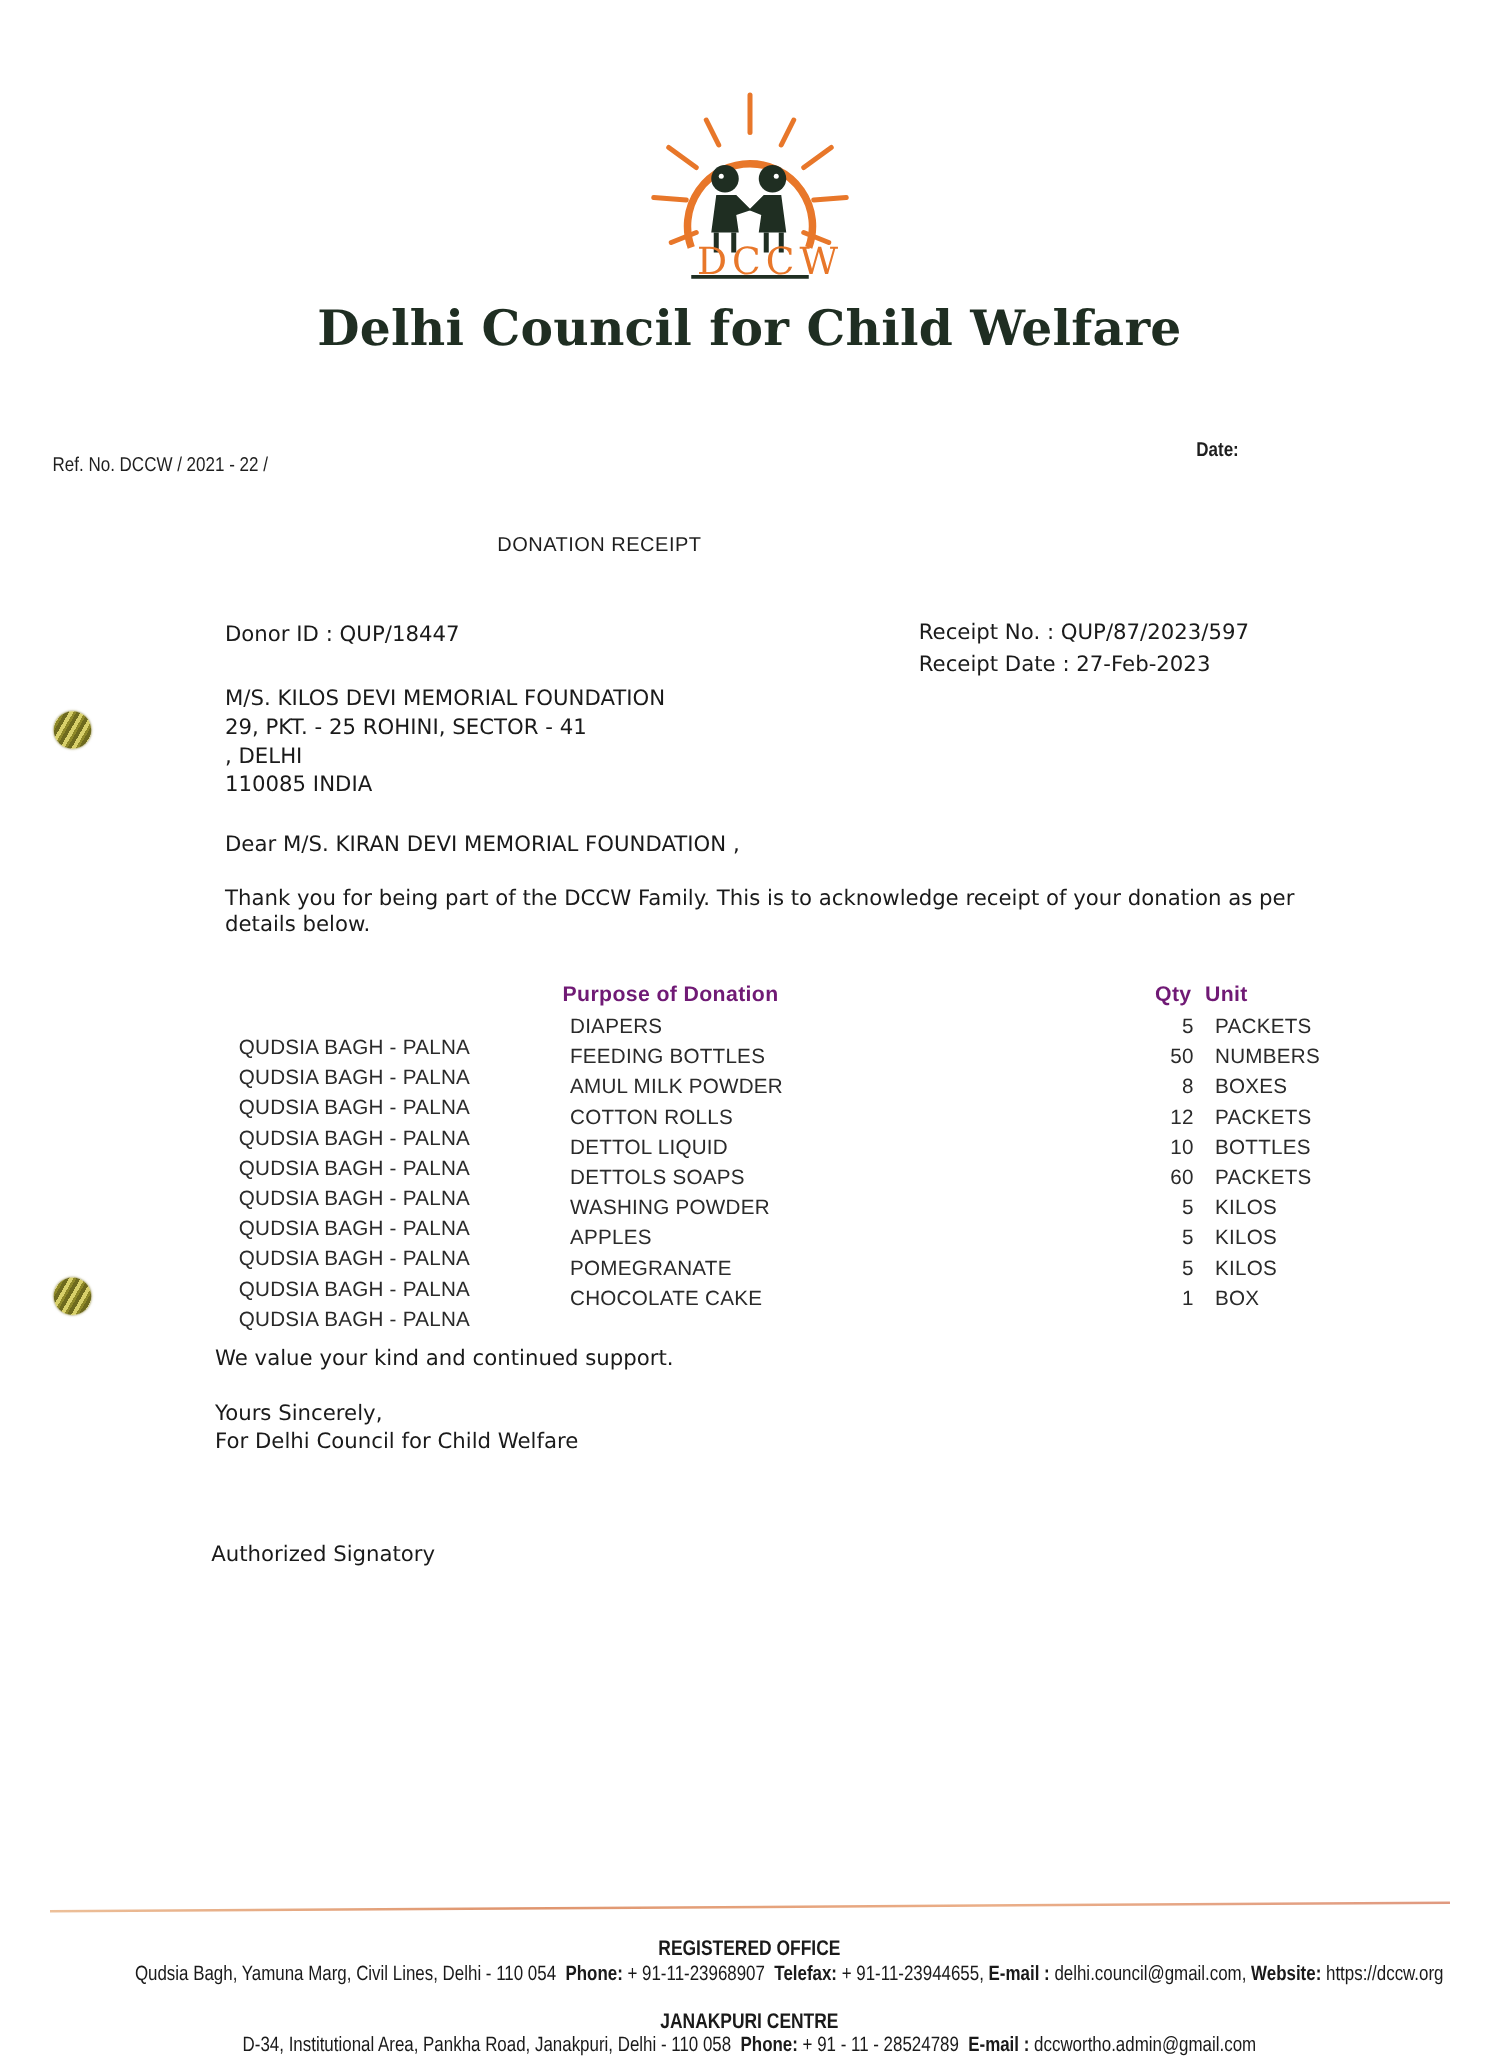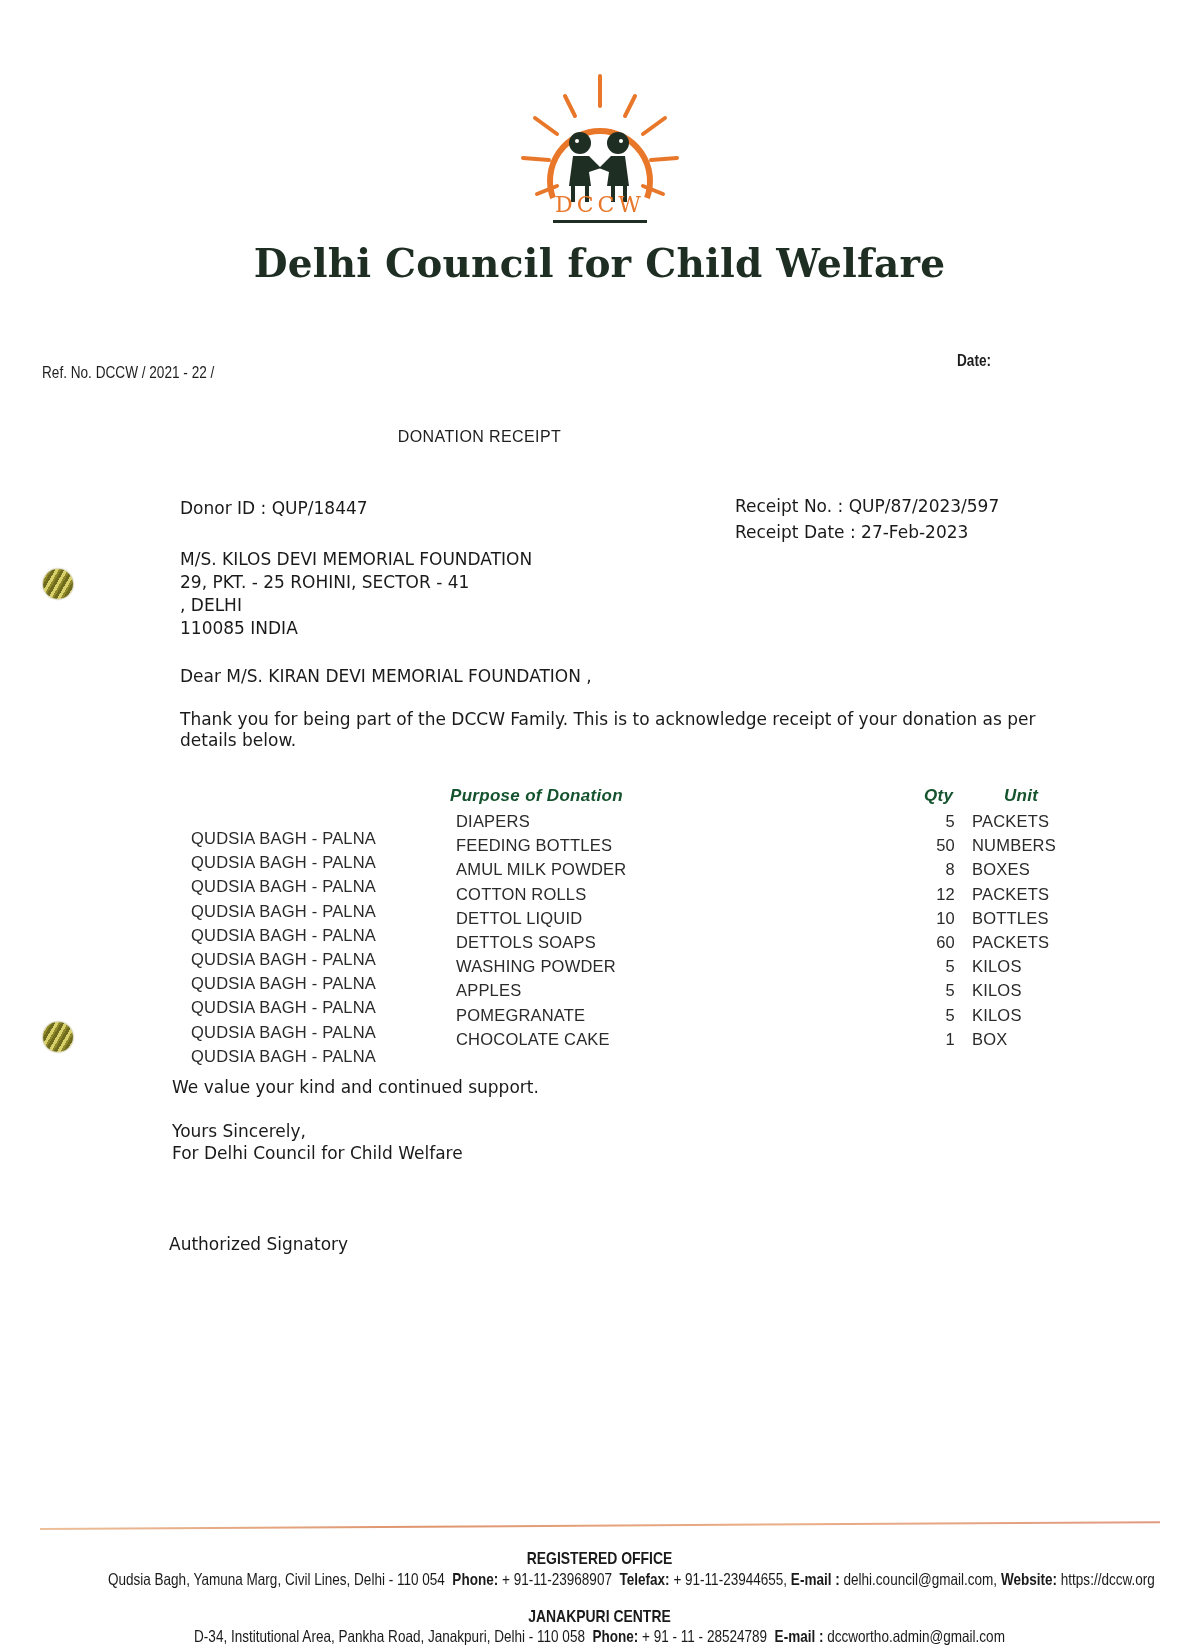--- a/index.html
+++ b/index.html
@@ -15,24 +15,24 @@
     #receipt-heading { left: 0; width: 959px; text-align: center; top: 428px; font-size: 16px; letter-spacing: 0.4px; }
 
     .body-text { font-family: "DejaVu Sans", sans-serif; font-size: 17px; color: #1a1a1a; }
     #donor-id { left: 180px; top: 498px; }
     #receipt-no { left: 735px; top: 496px; }
     #receipt-date { left: 735px; top: 522px; }
     #address { left: 180px; top: 548px; line-height: 23px; }
     #salutation { left: 180px; top: 666px; }
     #thanks { left: 180px; top: 709px; width: 900px; line-height: 21px; }
 
-    .tbl-head { font-family: "Liberation Sans", sans-serif; font-size: 17px; font-weight: bold; color: #14532d; letter-spacing: 0.3px; font-style: italic; }
+    .tbl-head { font-family: "Liberation Sans", sans-serif; font-size: 17px; font-weight: bold; color: #701a75; letter-spacing: 0.3px; }
     #th-purpose { left: 450px; top: 786px; }
     #th-qty { left: 924px; top: 786px; }
-    #th-unit { left: 964px; top: 786px; margin-left: 40px; }
+    #th-unit { left: 964px; top: 786px; }
 
     #items { left: 0; top: 812px; width: 1199px; }
     .row { position: relative; height: 24.2px; font-family: "Liberation Sans", sans-serif; font-size: 16.5px; color: #2a2a2a; letter-spacing: 0.2px; }
     .row .loc { position: absolute; left: 191px; margin-top: 17px; }
     .row .purpose { position: absolute; left: 456px; }
     .row .qty { position: absolute; left: 900px; width: 55px; text-align: right; }
     .row .unit { position: absolute; left: 972px; }
 
     #closing { left: 172px; top: 1077px; }
     #sincerely { left: 172px; top: 1120px; line-height: 22px; }
@@ -77,21 +77,21 @@
       <path d="M 68 88 L 84 88 L 96 100 L 84 104 L 86 118 L 64 118 Z"></path>
       <path d="M 106 88 L 120 88 L 124 118 L 102 118 L 104 104 L 94 100 Z"></path>
       <rect x="66" y="118" width="4" height="16"></rect>
       <rect x="80" y="118" width="4" height="16"></rect>
       <rect x="106" y="118" width="4" height="16"></rect>
       <rect x="118" y="118" width="4" height="16"></rect>
     </g>
     <circle cx="72" cy="73" r="2" fill="#fff"></circle>
     <circle cx="116" cy="73" r="2" fill="#fff"></circle>
   </svg>
-  <div style="position:absolute; left:0; top:124px; width:190px; text-align:center; font-family:'DejaVu Serif', serif; font-size:22px; color:#e8772a; letter-spacing:4px;">DCCW</div>
+  <div style="position:absolute; left:16px; top:124px; width:190px; text-align:center; font-family:'DejaVu Serif', serif; font-size:30px; color:#e8772a; letter-spacing:4px;">DCCW</div>
   <div style="position:absolute; left:48px; top:152px; width:94px; height:3px; background:#1f2e22;"></div>
 </div>
 
 <div id="org-title" class="abs">Delhi Council for Child Welfare</div>
 
 <div id="ref-no" class="abs arial">Ref. No. DCCW / 2021 - 22 /</div>
 <div id="date-label" class="abs arial">Date:</div>
 
 <div id="receipt-heading" class="abs arial">DONATION RECEIPT</div>
 

